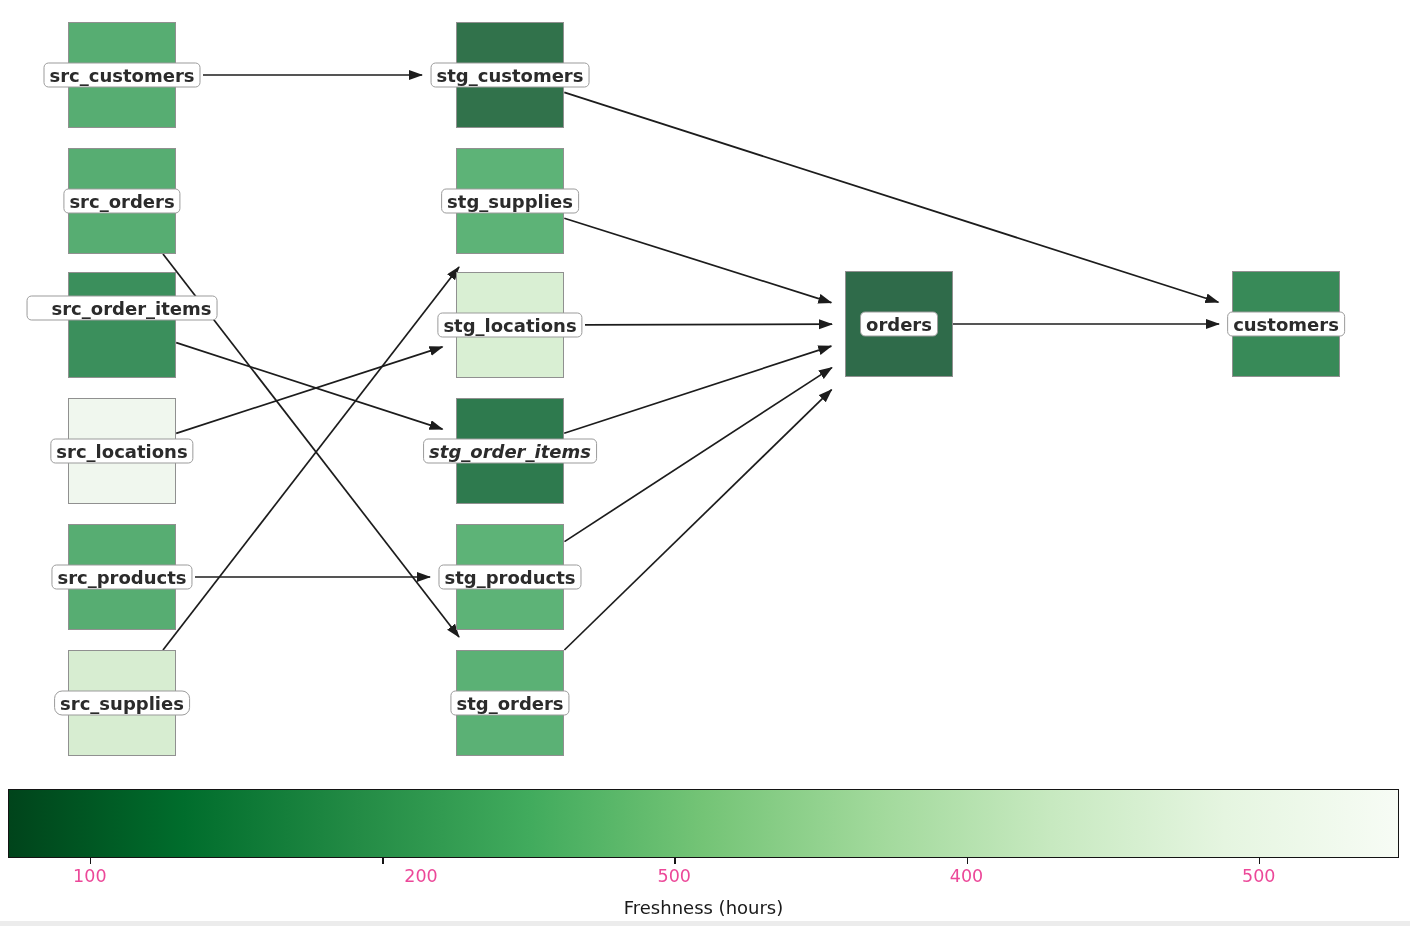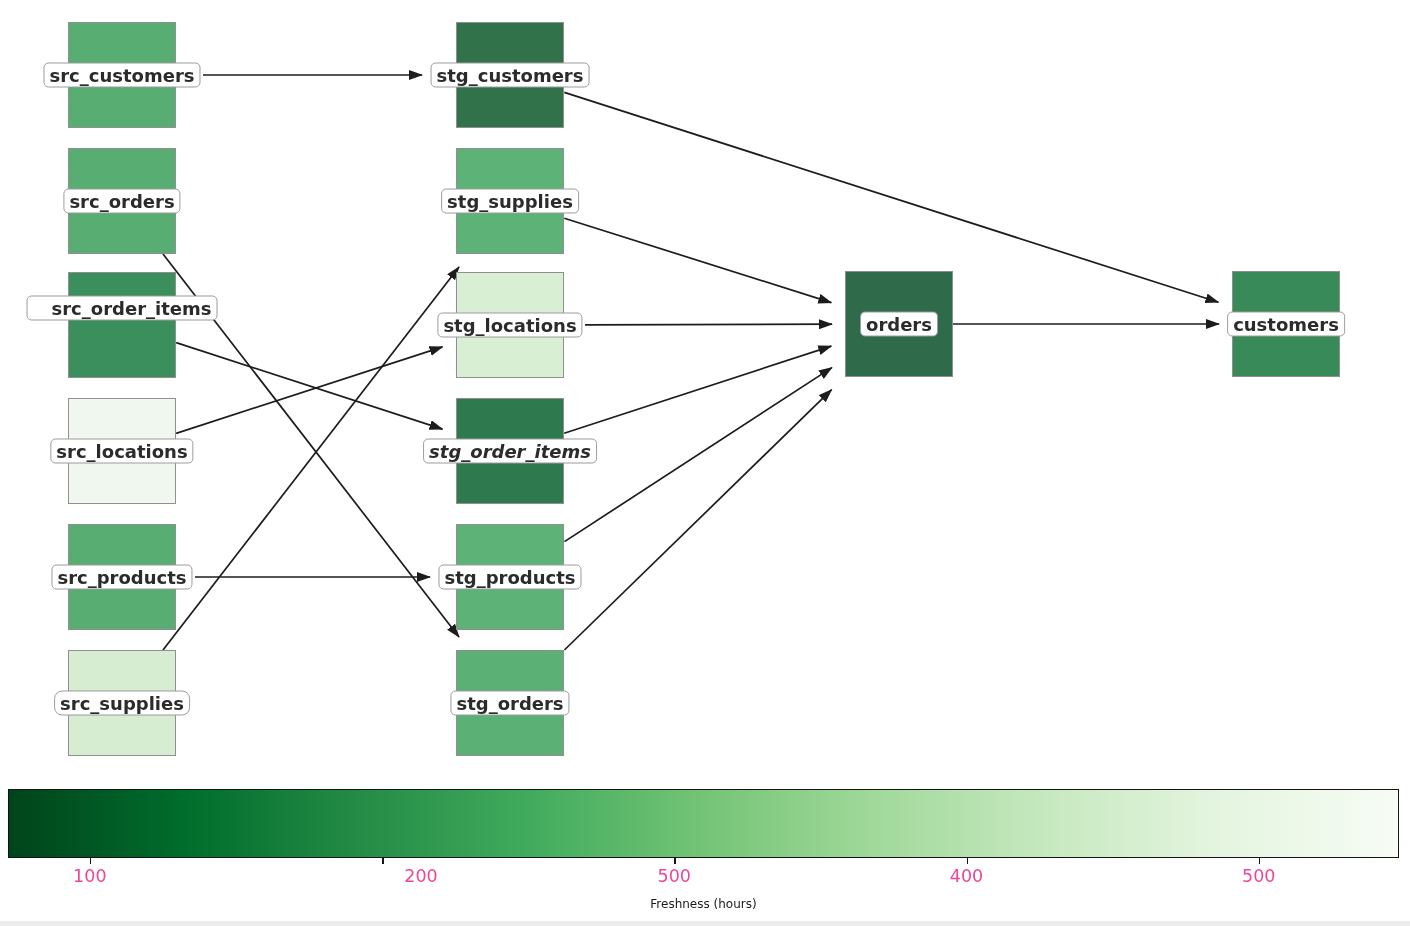--- a/index.html
+++ b/index.html
@@ -41,21 +41,21 @@
     width:1.5px;height:6px;background:#141414;
   }
   .cb-tick-label{
     position:absolute;top:866px;z-index:2;
     transform:translateX(-50%);
     font-size:17.5px;color:#ec4899;
   }
   #cb-axis-label{
     position:absolute;top:897px;left:8px;width:1391px;z-index:2;
     text-align:center;
-    font-size:12px;color:#1a1a1a;
+    font-size:18px;color:#1a1a1a;
   }
   #bottom-strip{
     position:absolute;left:0;top:921px;width:1410px;height:5px;
     background:#ececec;z-index:1;
   }
 </style>
 </head>
 <body>
 
 <div id="stage">

